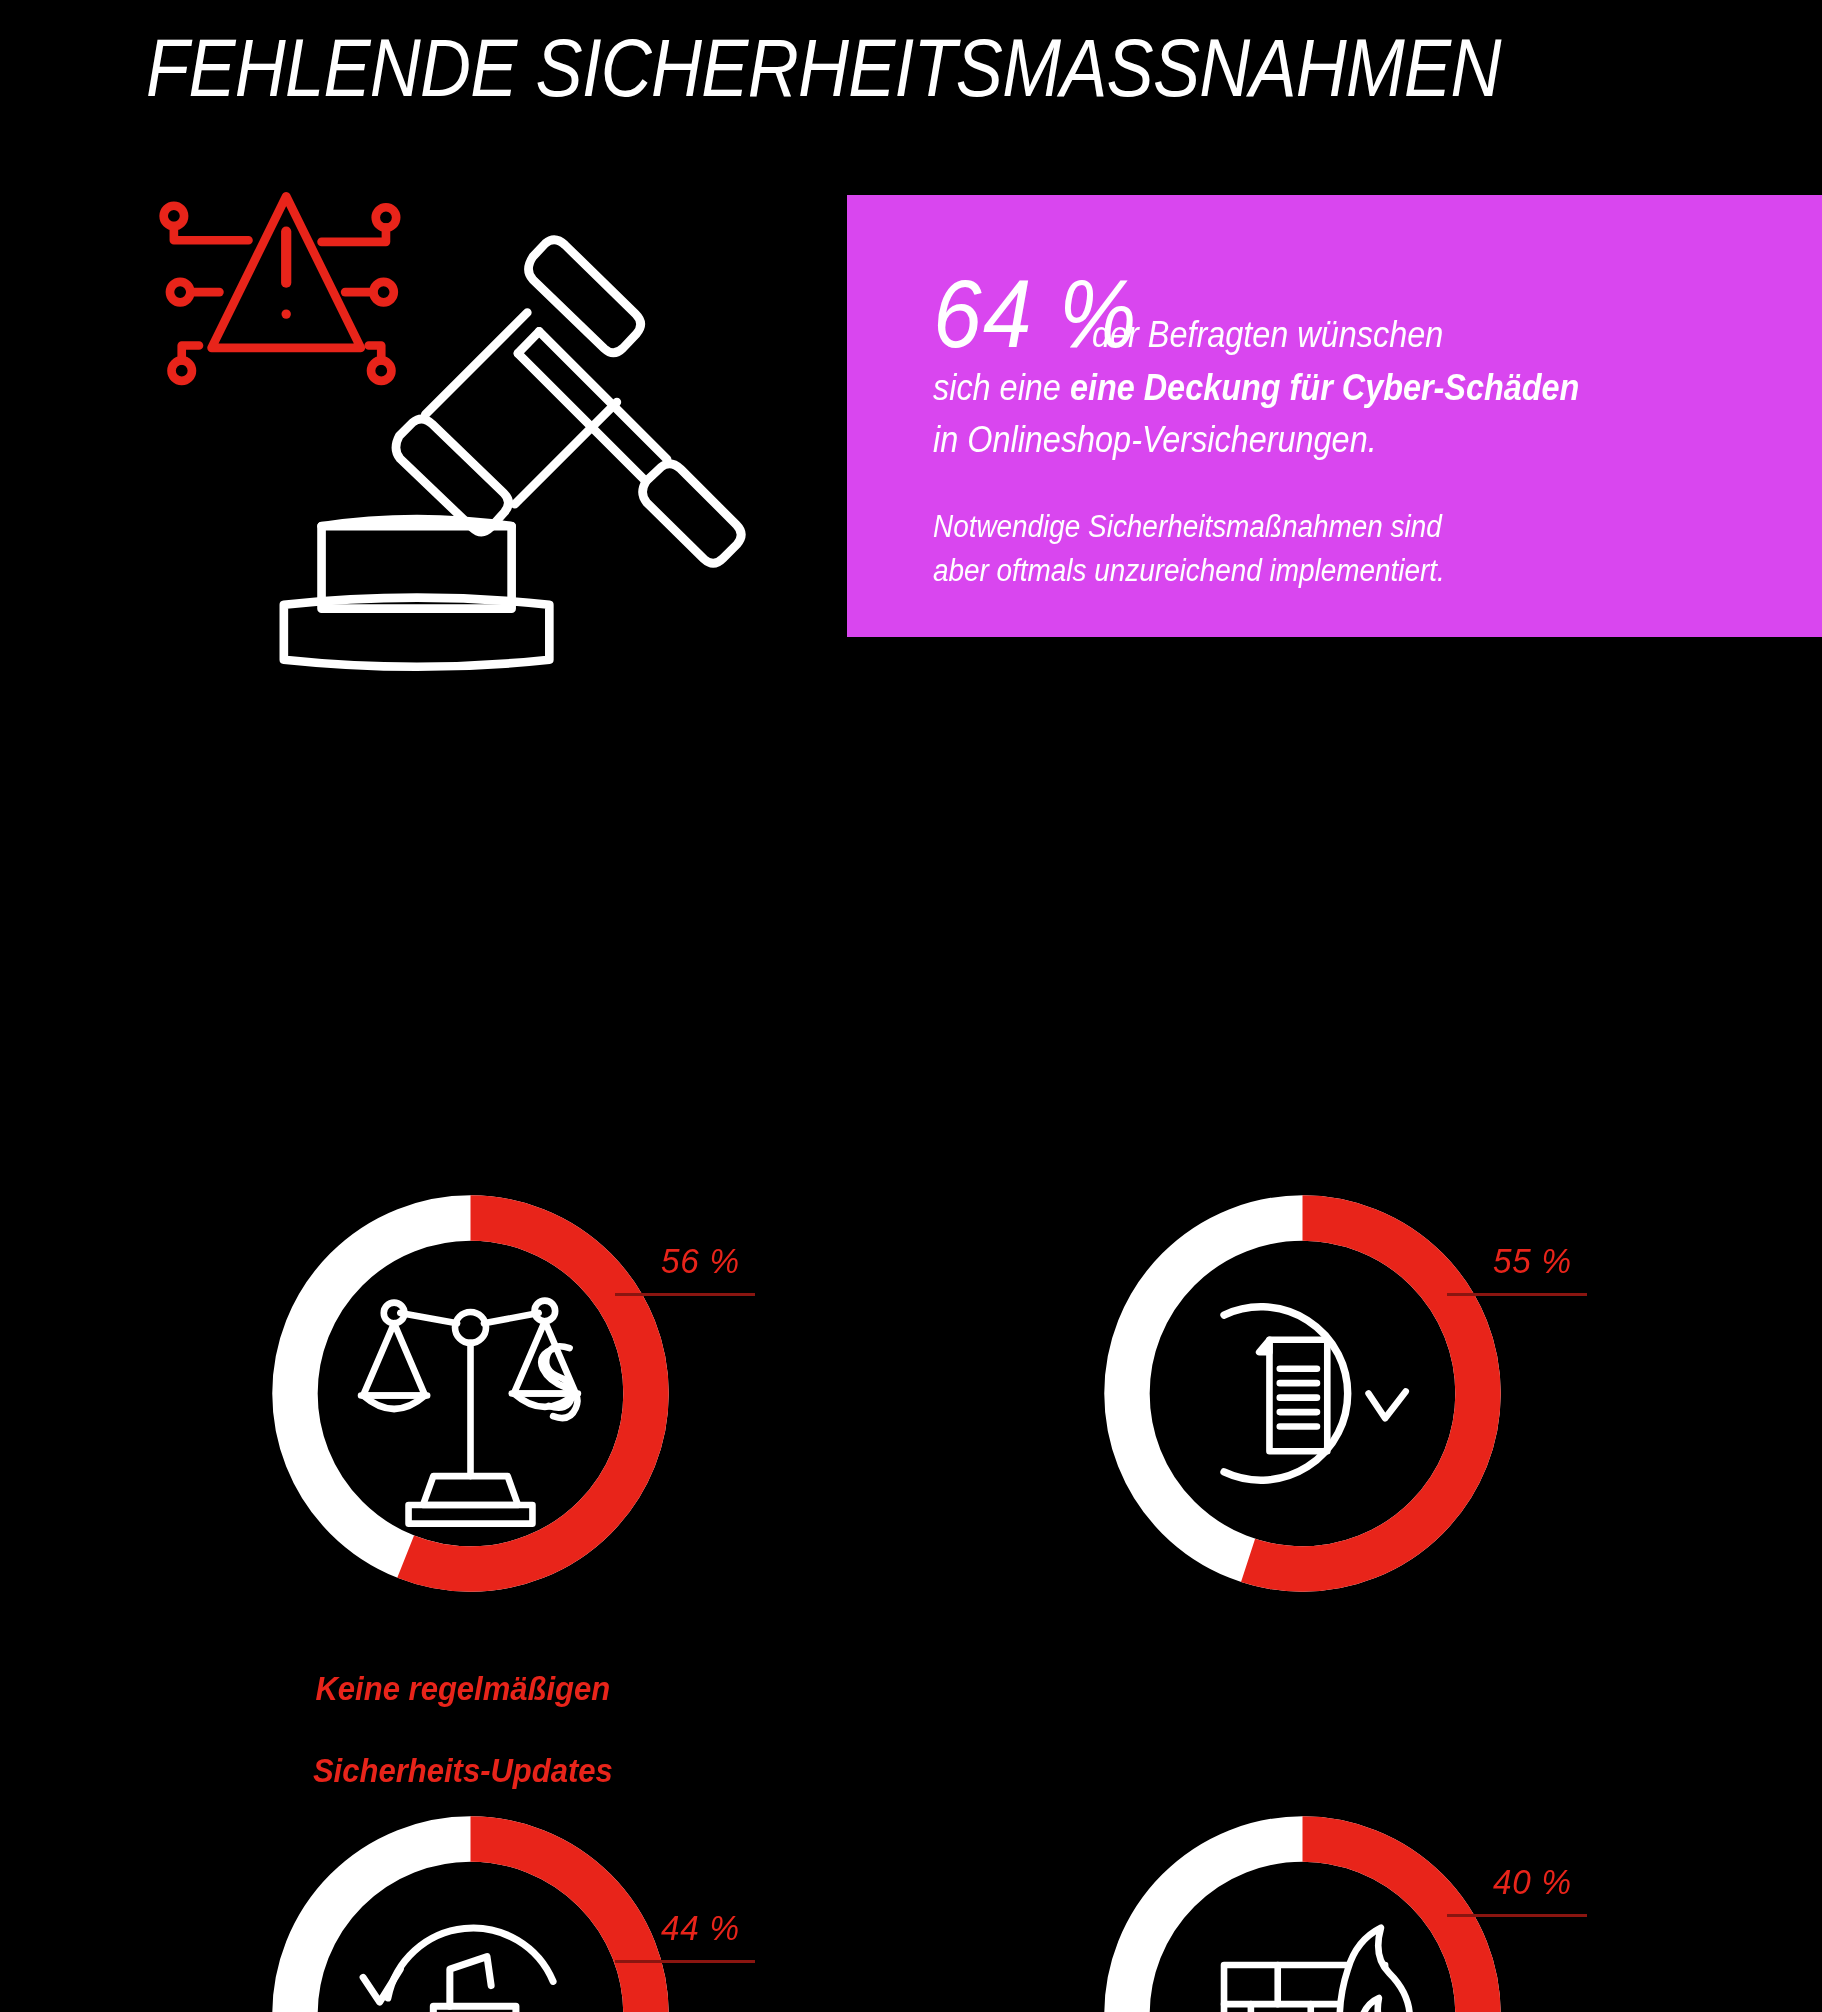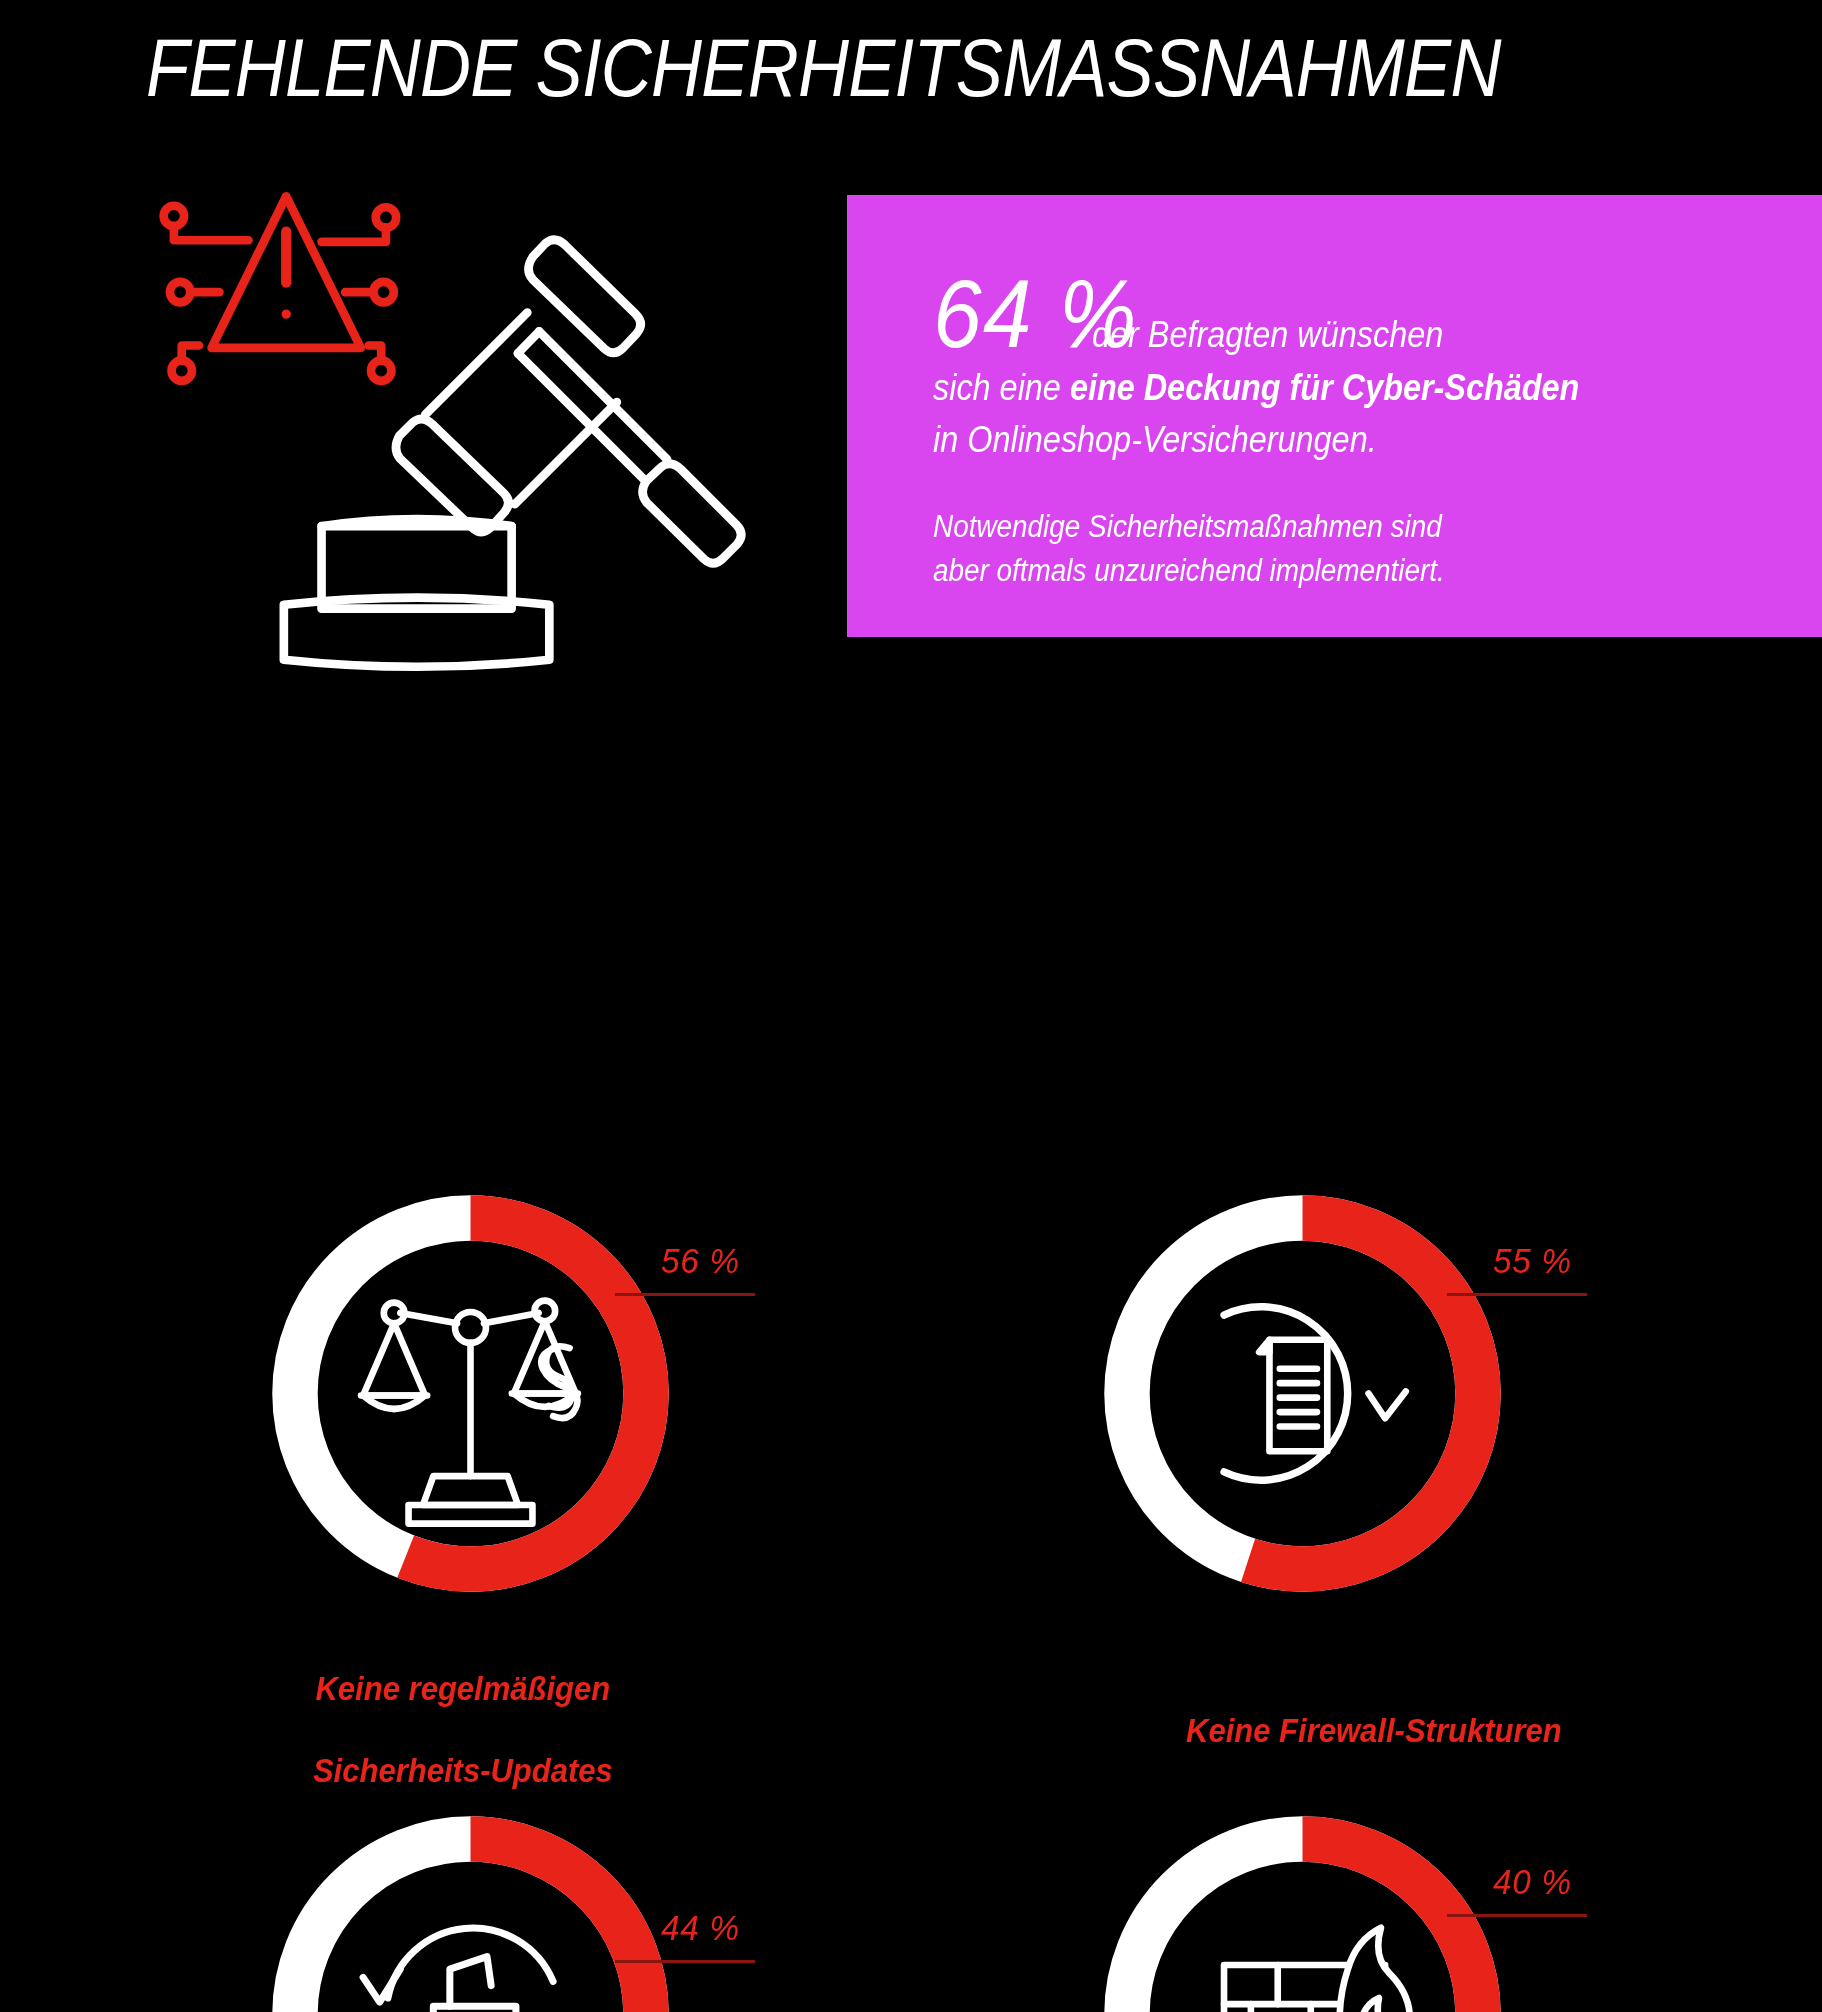--- a/index.html
+++ b/index.html
@@ -234,25 +234,20 @@
 
     <div class="chart-row" style="height:181px;">
 
       <div class="chart-cell left">
         <div class="chart-caption caption-1">
           <div>Keine regelmäßigen</div>
           <div>Sicherheits-Updates</div>
         </div>
       </div>
 
-      <div class="chart-cell right" style="padding-top:42px;">
-        <div class="chart-caption caption-2">
-          <div>Keine Firewall-Strukturen</div>
-        </div>
-      </div>
     </div>
 
     <div style="position:relative;height:440px;">
 
       <div style="position:absolute;left:264px;top:0;width:413px;height:413px;">
         <svg class="donut-svg" viewBox="0 0 200 200">
           <circle cx="100" cy="100" r="85" fill="none" stroke="#ffffff" stroke-width="22"></circle>
           <circle cx="100" cy="100" r="85" fill="none" stroke="#e8241a" stroke-width="22" stroke-dasharray="234.99 534.07" transform="rotate(-90 100 100)"></circle>
           <g fill="none" stroke="#ffffff" stroke-width="3.4" stroke-linecap="round" stroke-linejoin="round">
             <path d="M60 118 A42 42 0 0 0 140 108"></path>

